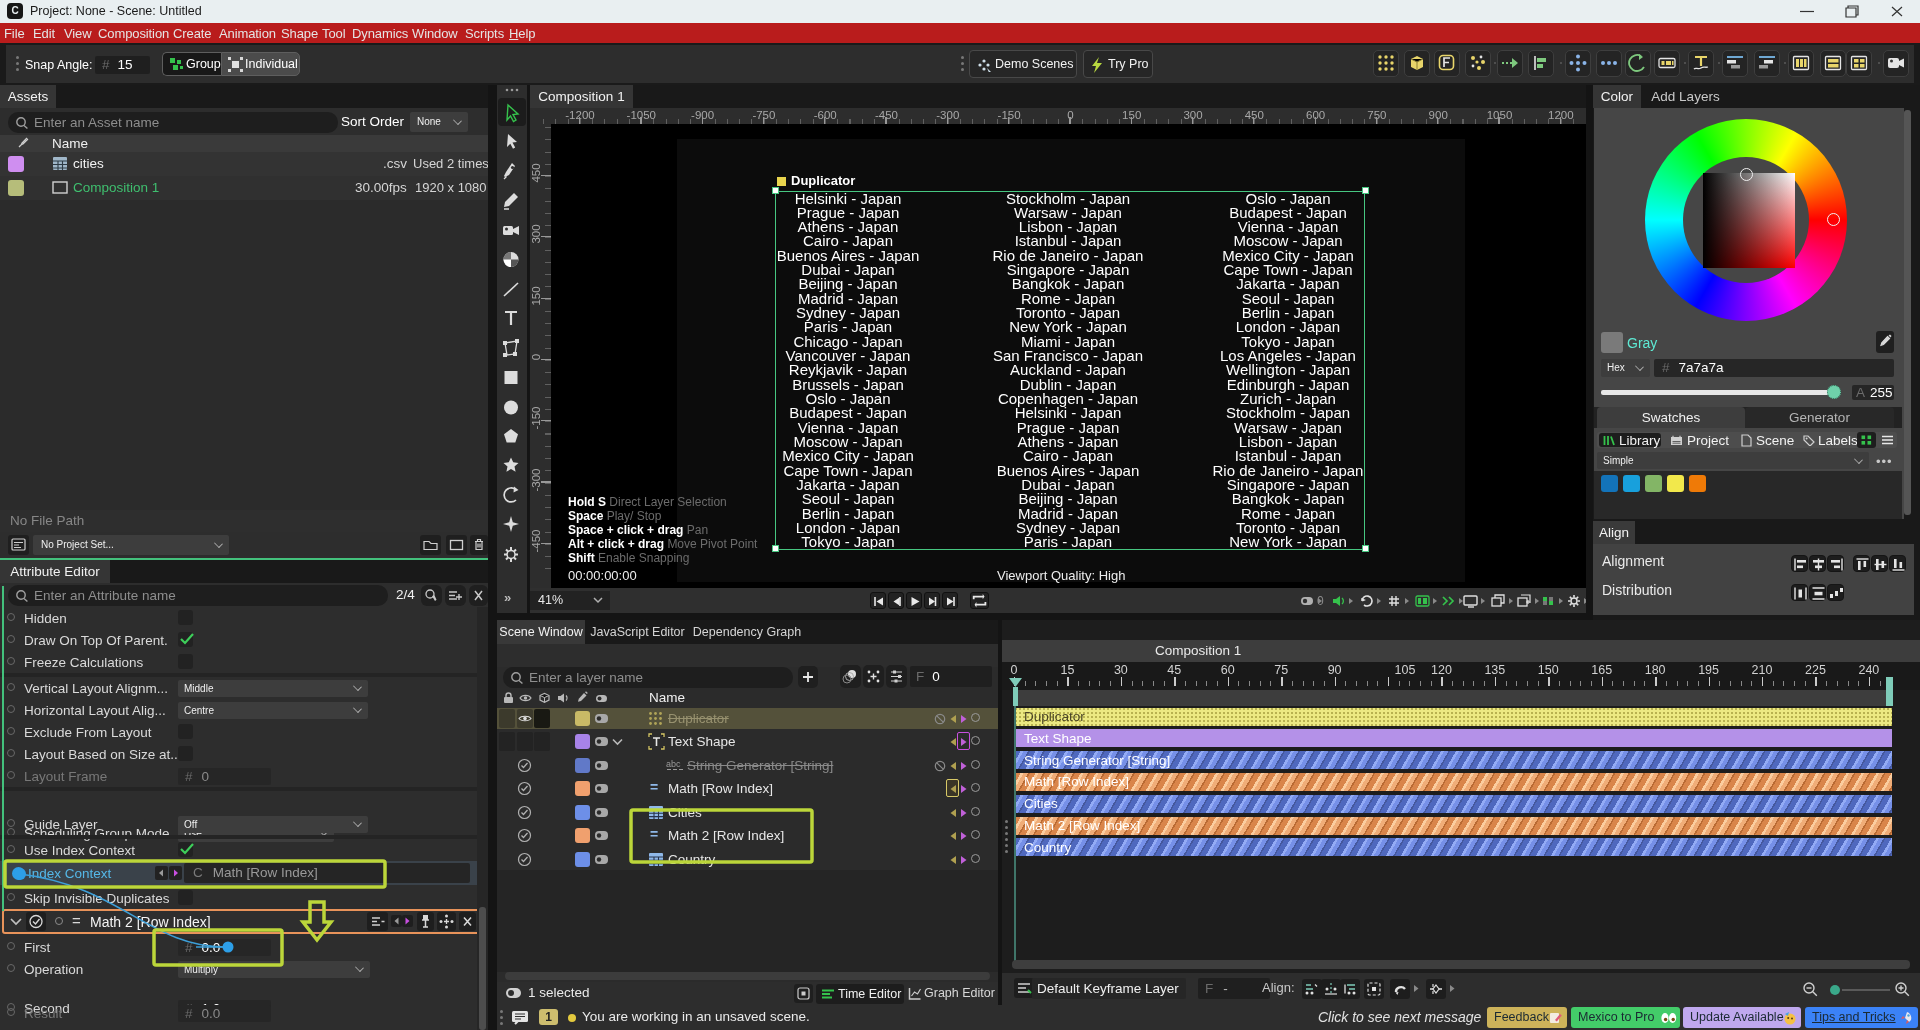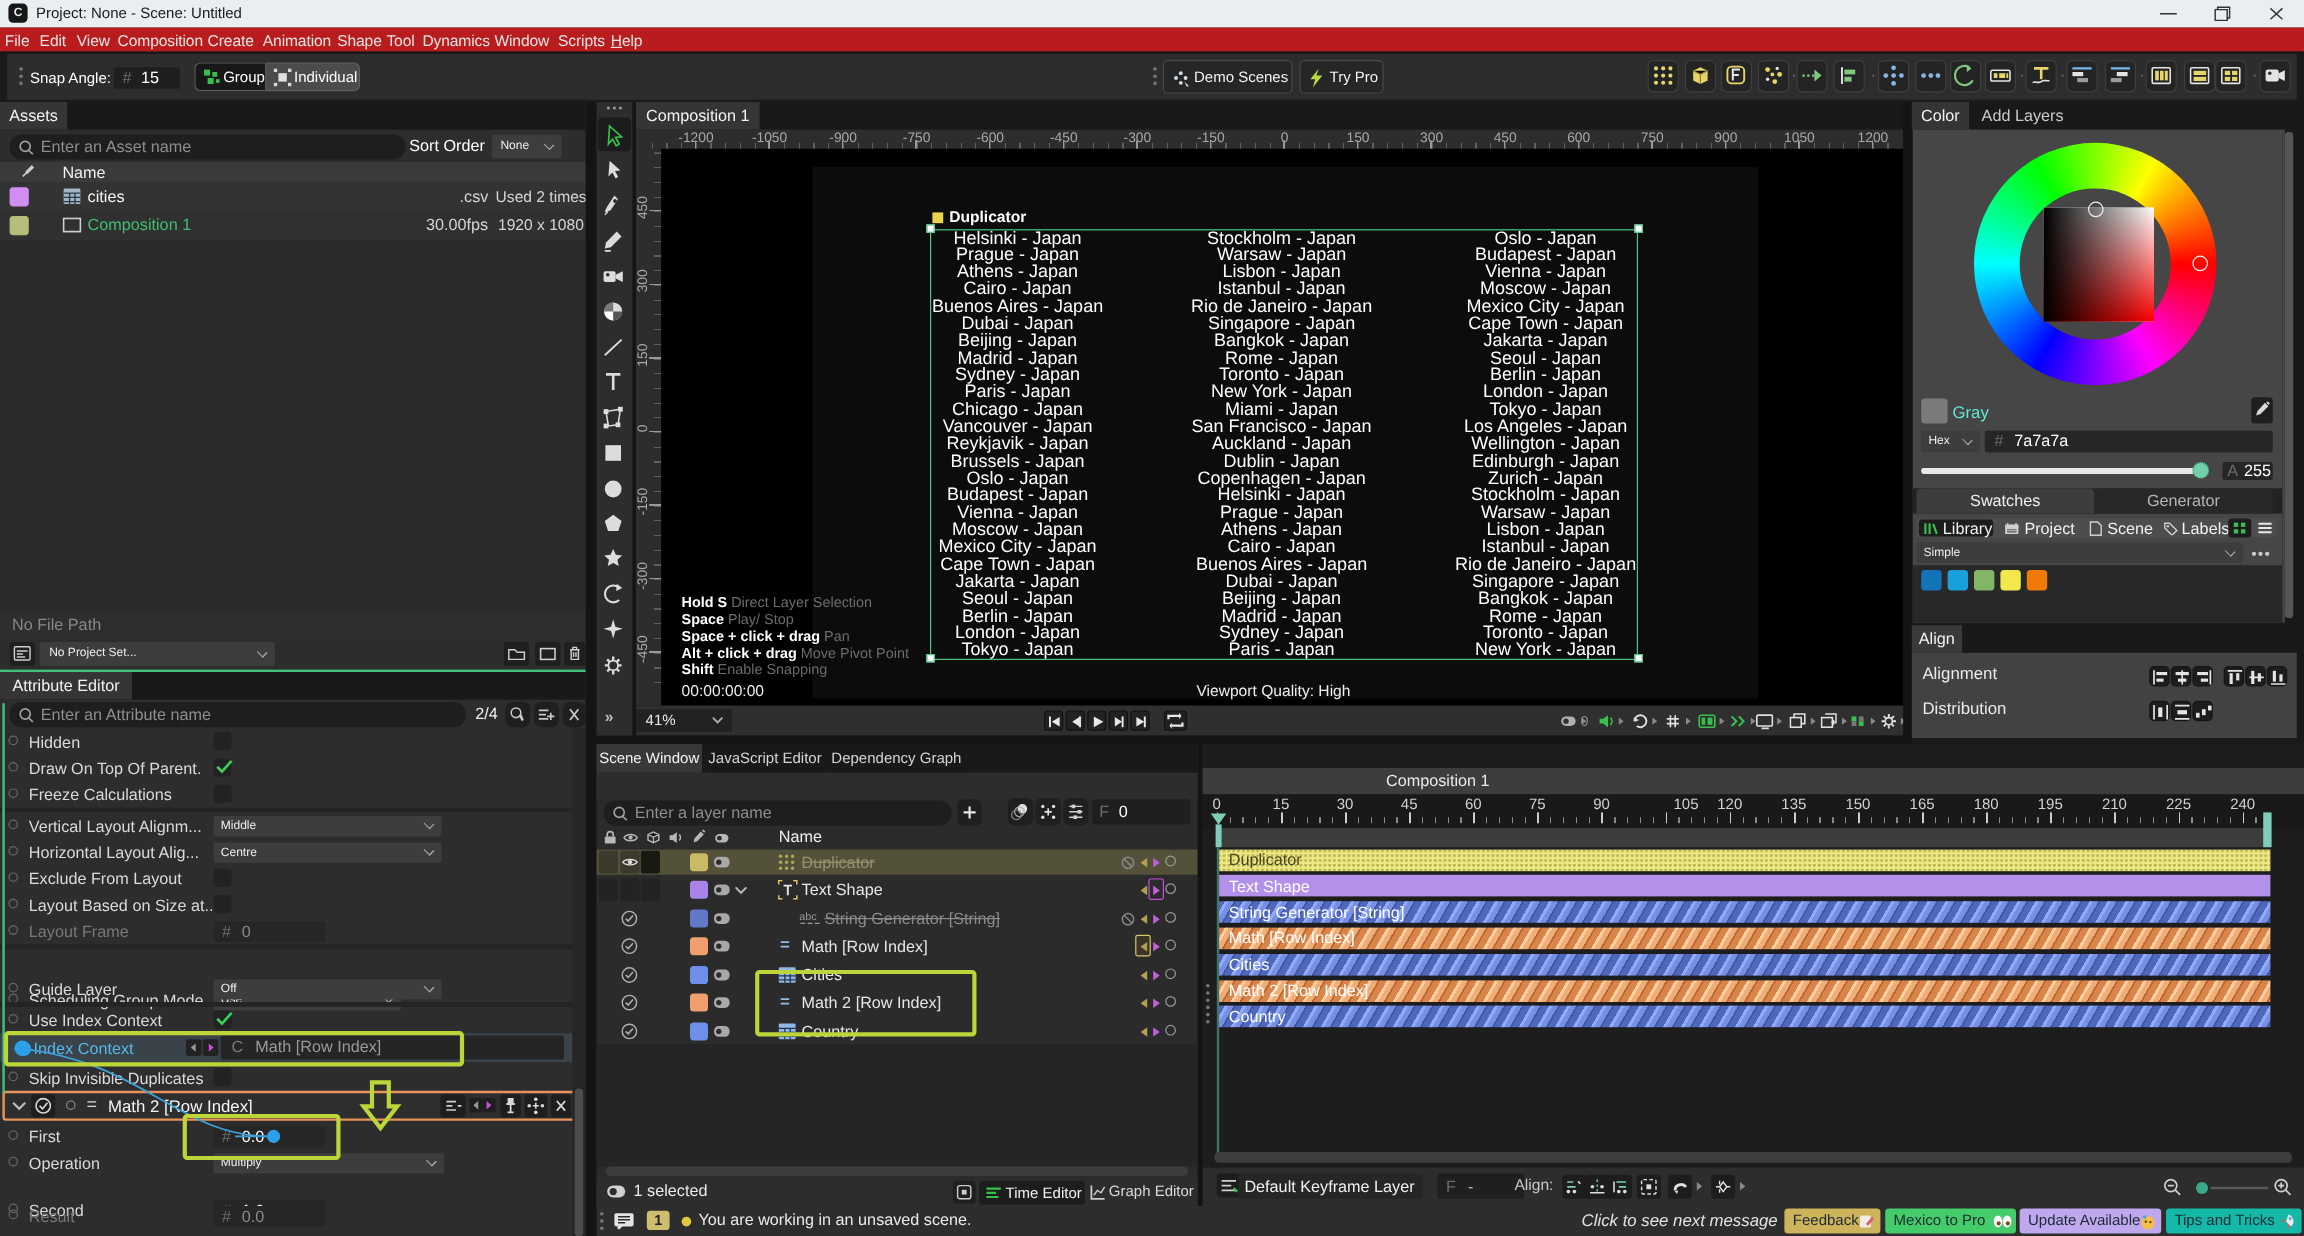--- a/index.html
+++ b/index.html
@@ -1537,21 +1537,21 @@
             <circle cx="4.6" cy="7.5" r="1.7" fill="#7a4b12"></circle>
             <circle cx="12.2" cy="7.5" r="1.7" fill="#7a4b12"></circle>
           </g>
         </svg></div>
     <div class="stbtn" style="left:1186px;width:118px;background:#bfa8ee;"><span style="margin-left:7px;">Update Available</span><svg class="ic abs" style="right:4px;top:4px" width="14" height="14">
           <circle cx="7" cy="8" r="5.5" fill="#f5c044"></circle>
           <path d="M2 3l4-2-1 4z" fill="#4aa3e0"></path>
           <circle cx="5.2" cy="7" r="1" fill="#5a3a10"></circle>
           <circle cx="9" cy="7.4" r="1" fill="#5a3a10"></circle>
         </svg></div>
-    <div class="stbtn" style="left:1308px;width:113px;background:#14b8a6;"><span style="margin-left:7px;">Tips and Tricks</span><svg class="ic abs" style="right:5px;top:4px" width="14" height="14">
+    <div class="stbtn" style="left:1308px;width:113px;background:#3b82f6;text-decoration:underline;"><span style="margin-left:7px;">Tips and Tricks</span><svg class="ic abs" style="right:5px;top:4px" width="14" height="14">
           <path d="M8 1c3 1 5 4 4 8l-2 2-4-4z" fill="#e8e8ee"></path>
           <path d="M6 7l-4 1 2-3z M8 9l-1 4 3-2z" fill="#e05a5a"></path>
           <circle cx="9.5" cy="4.5" r="1.2" fill="#4aa3e0"></circle>
         </svg></div>
   </div>
   <svg id="annot" viewBox="0 0 1920 1030">
       <path d="M20 874 C120 886 150 947 225 947" stroke="#3d9fd8" stroke-width="1.5" fill="none"></path>
       <circle cx="20" cy="874" r="6" fill="#2d9fe8"></circle>
       <path d="M196 947h28" stroke="#3d9fd8" stroke-width="1.5"></path>
       <circle cx="228" cy="947" r="5.5" fill="#2d9fe8"></circle>

